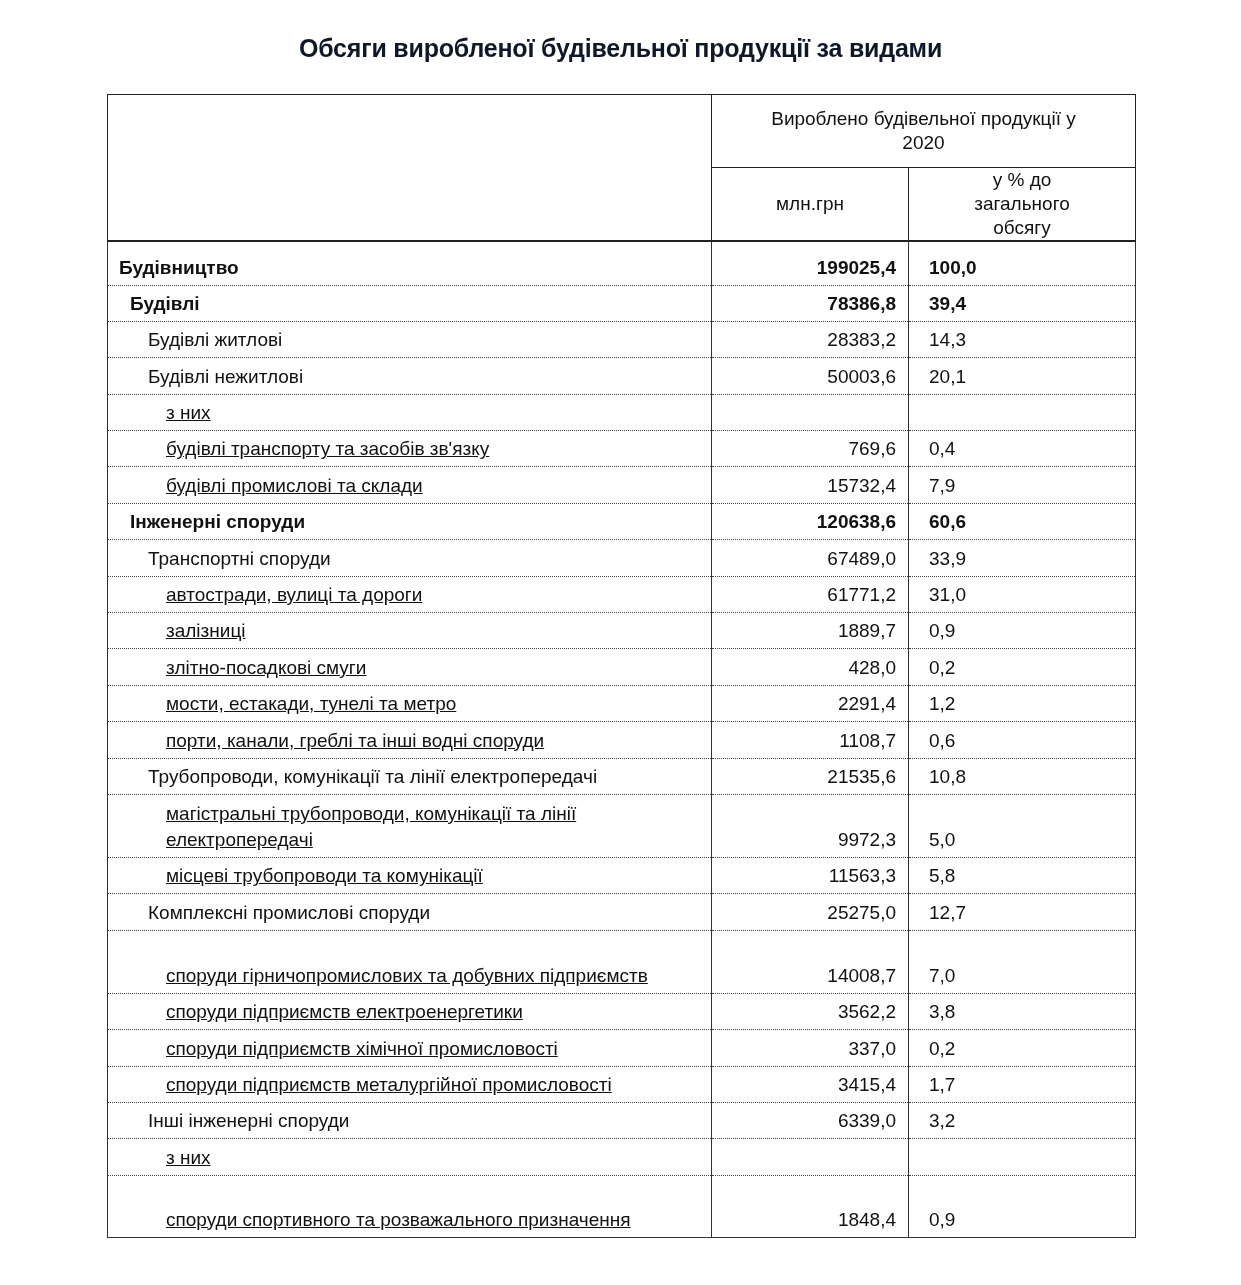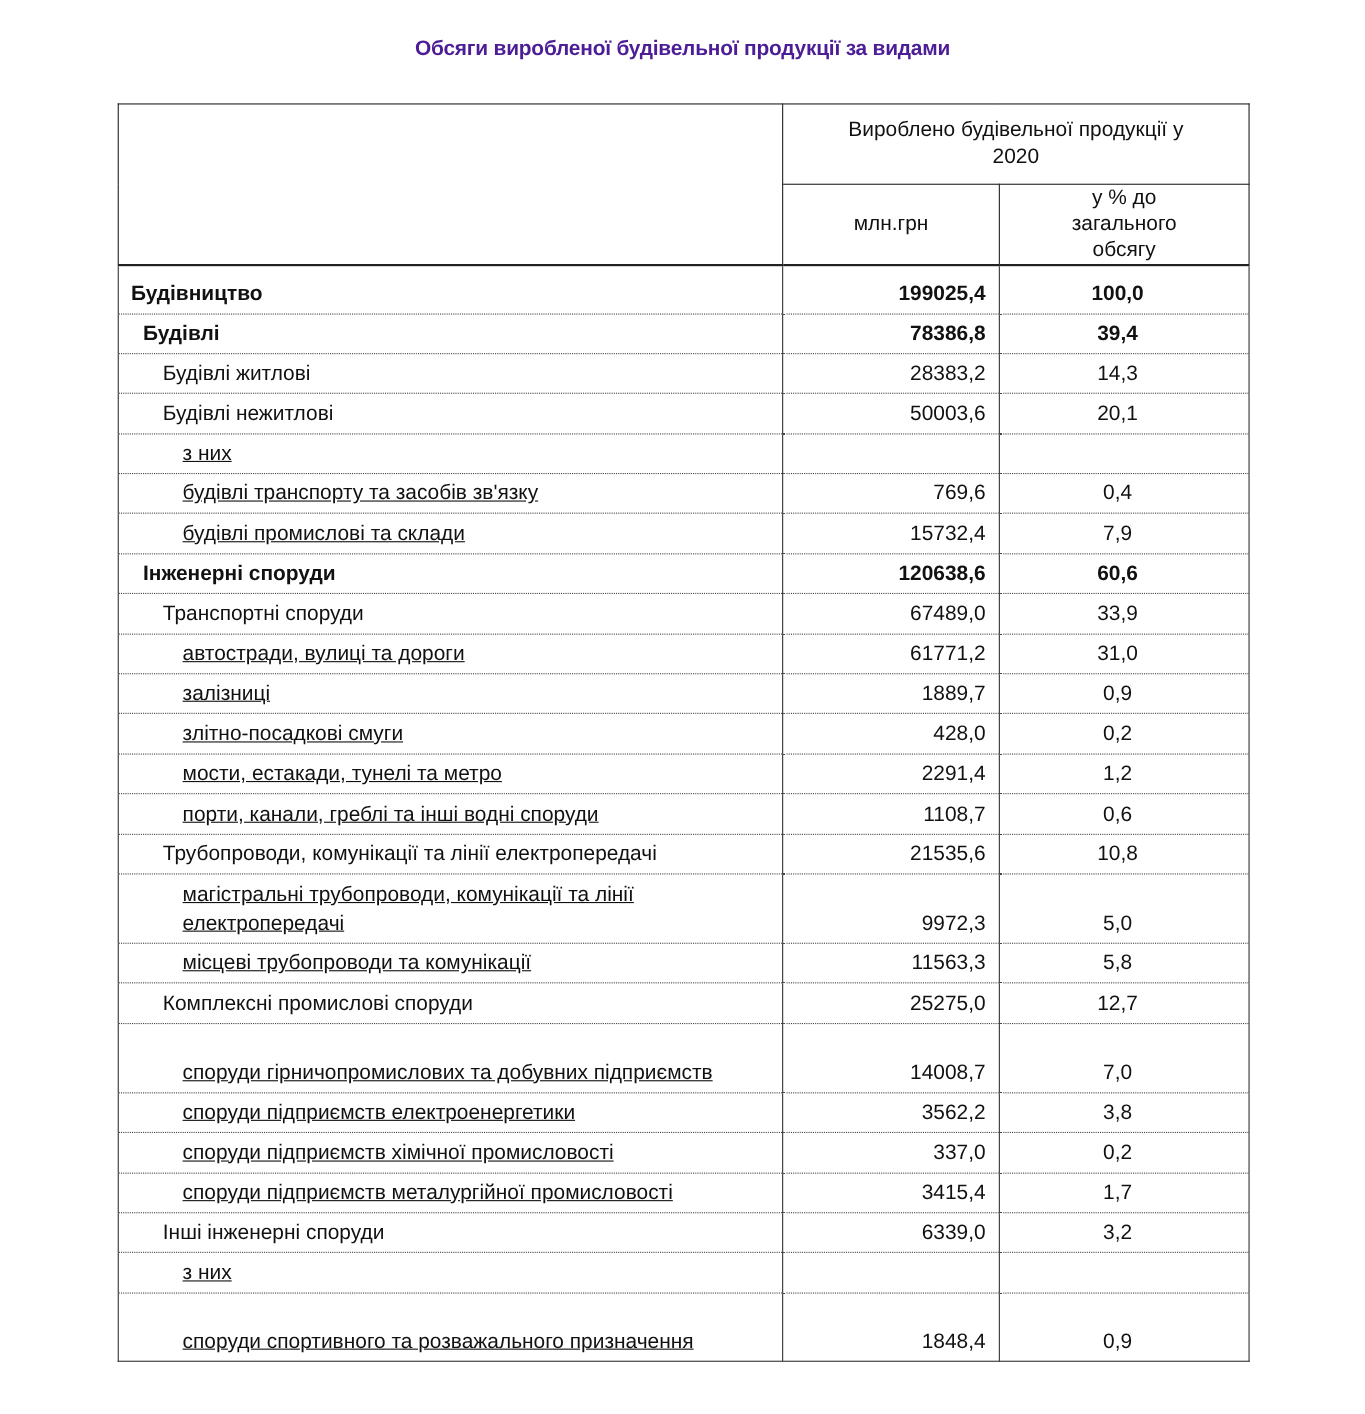--- a/index.html
+++ b/index.html
@@ -14,24 +14,24 @@
       font-family: "Liberation Sans", "DejaVu Sans", sans-serif;
       color: #111111;
       overflow: hidden;
     }
     .page-title {
       position: absolute;
       top: 34px;
       left: 0;
       width: 1241px;
       text-align: center;
-      font-size: 19px;
+      font-size: 25px;
       font-weight: bold;
       letter-spacing: -0.2px;
-      color: #4c1d95;
+      color: #0f172a;
     }
     table.data-table {
       position: absolute;
       left: 107px;
       top: 94px;
       width: 1028px;
       border-collapse: collapse;
       table-layout: fixed;
       font-size: 19px;
     }
@@ -64,21 +64,21 @@
       line-height: 26px;
       padding-bottom: 4px;
       box-sizing: border-box;
     }
     .data-table tr.row-two-line td { height: 63px; }
     .data-table tr.row-first td { height: 44px; }
     .data-table tr:last-child td { border-bottom: 1.5px solid #333; height: 62px; }
 
     .data-table td.label { text-align: left; white-space: normal; }
     .data-table td.num   { text-align: right; padding-right: 12px; }
-    .data-table td.pct   { text-align: center; padding-right: 12px; }
+    .data-table td.pct   { text-align: left; padding-right: 12px; padding-left: 20px; }
 
     .lvl0 td.label { padding-left: 11px; }
     .lvl1 td.label { padding-left: 22px; }
     .lvl2 td.label { padding-left: 40px; }
     .lvl3 td.label { padding-left: 58px; text-decoration: underline; }
 
     tr.bold td { font-weight: bold; }
   </style>
 </head>
 <body>

